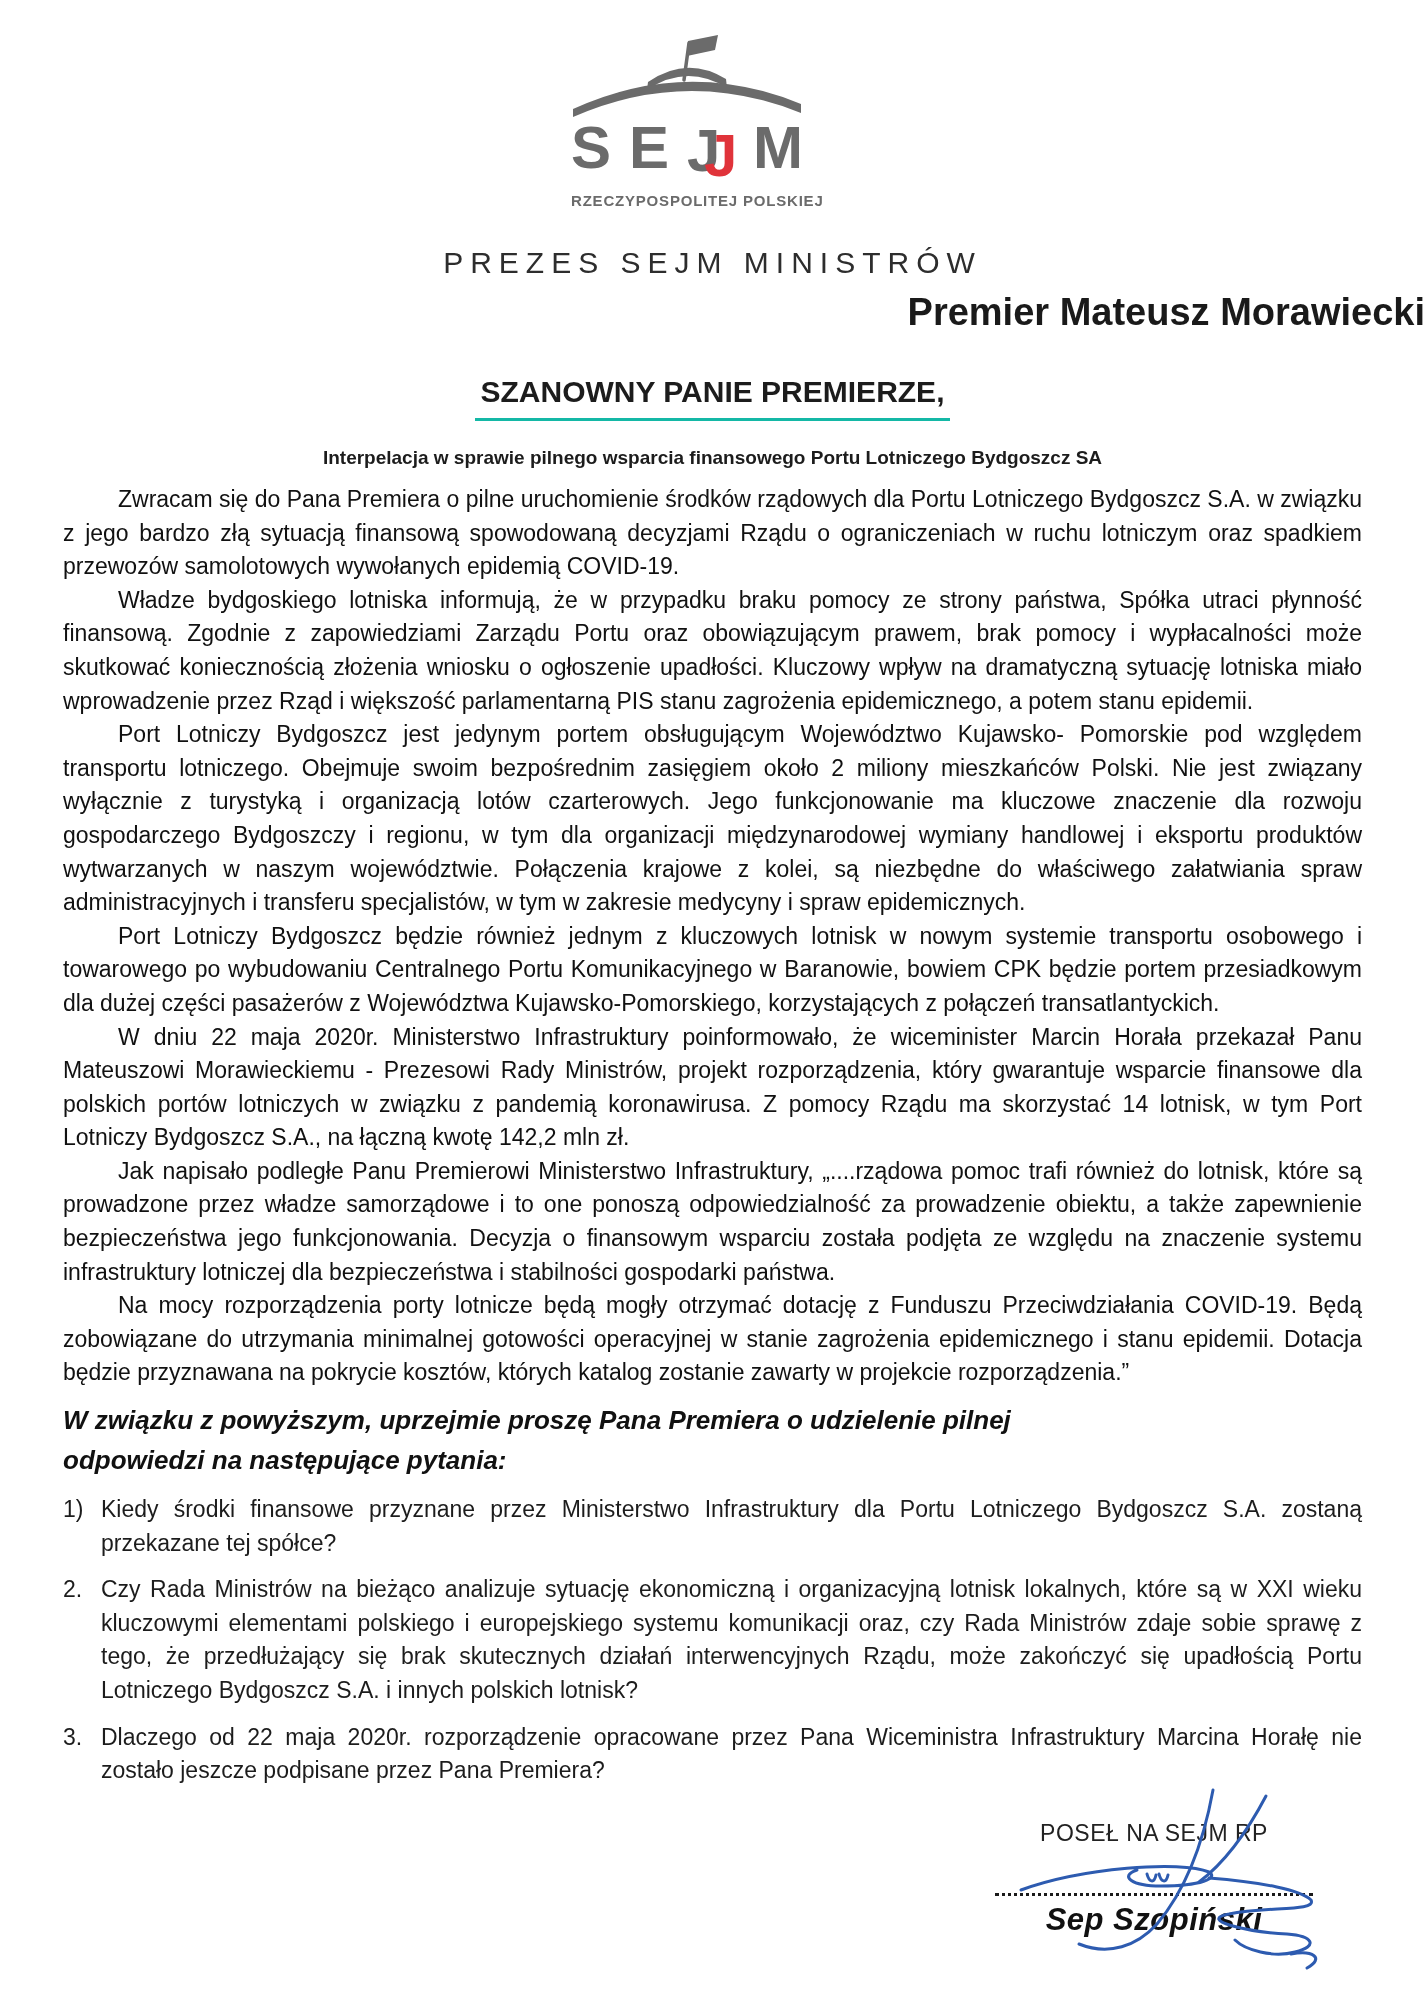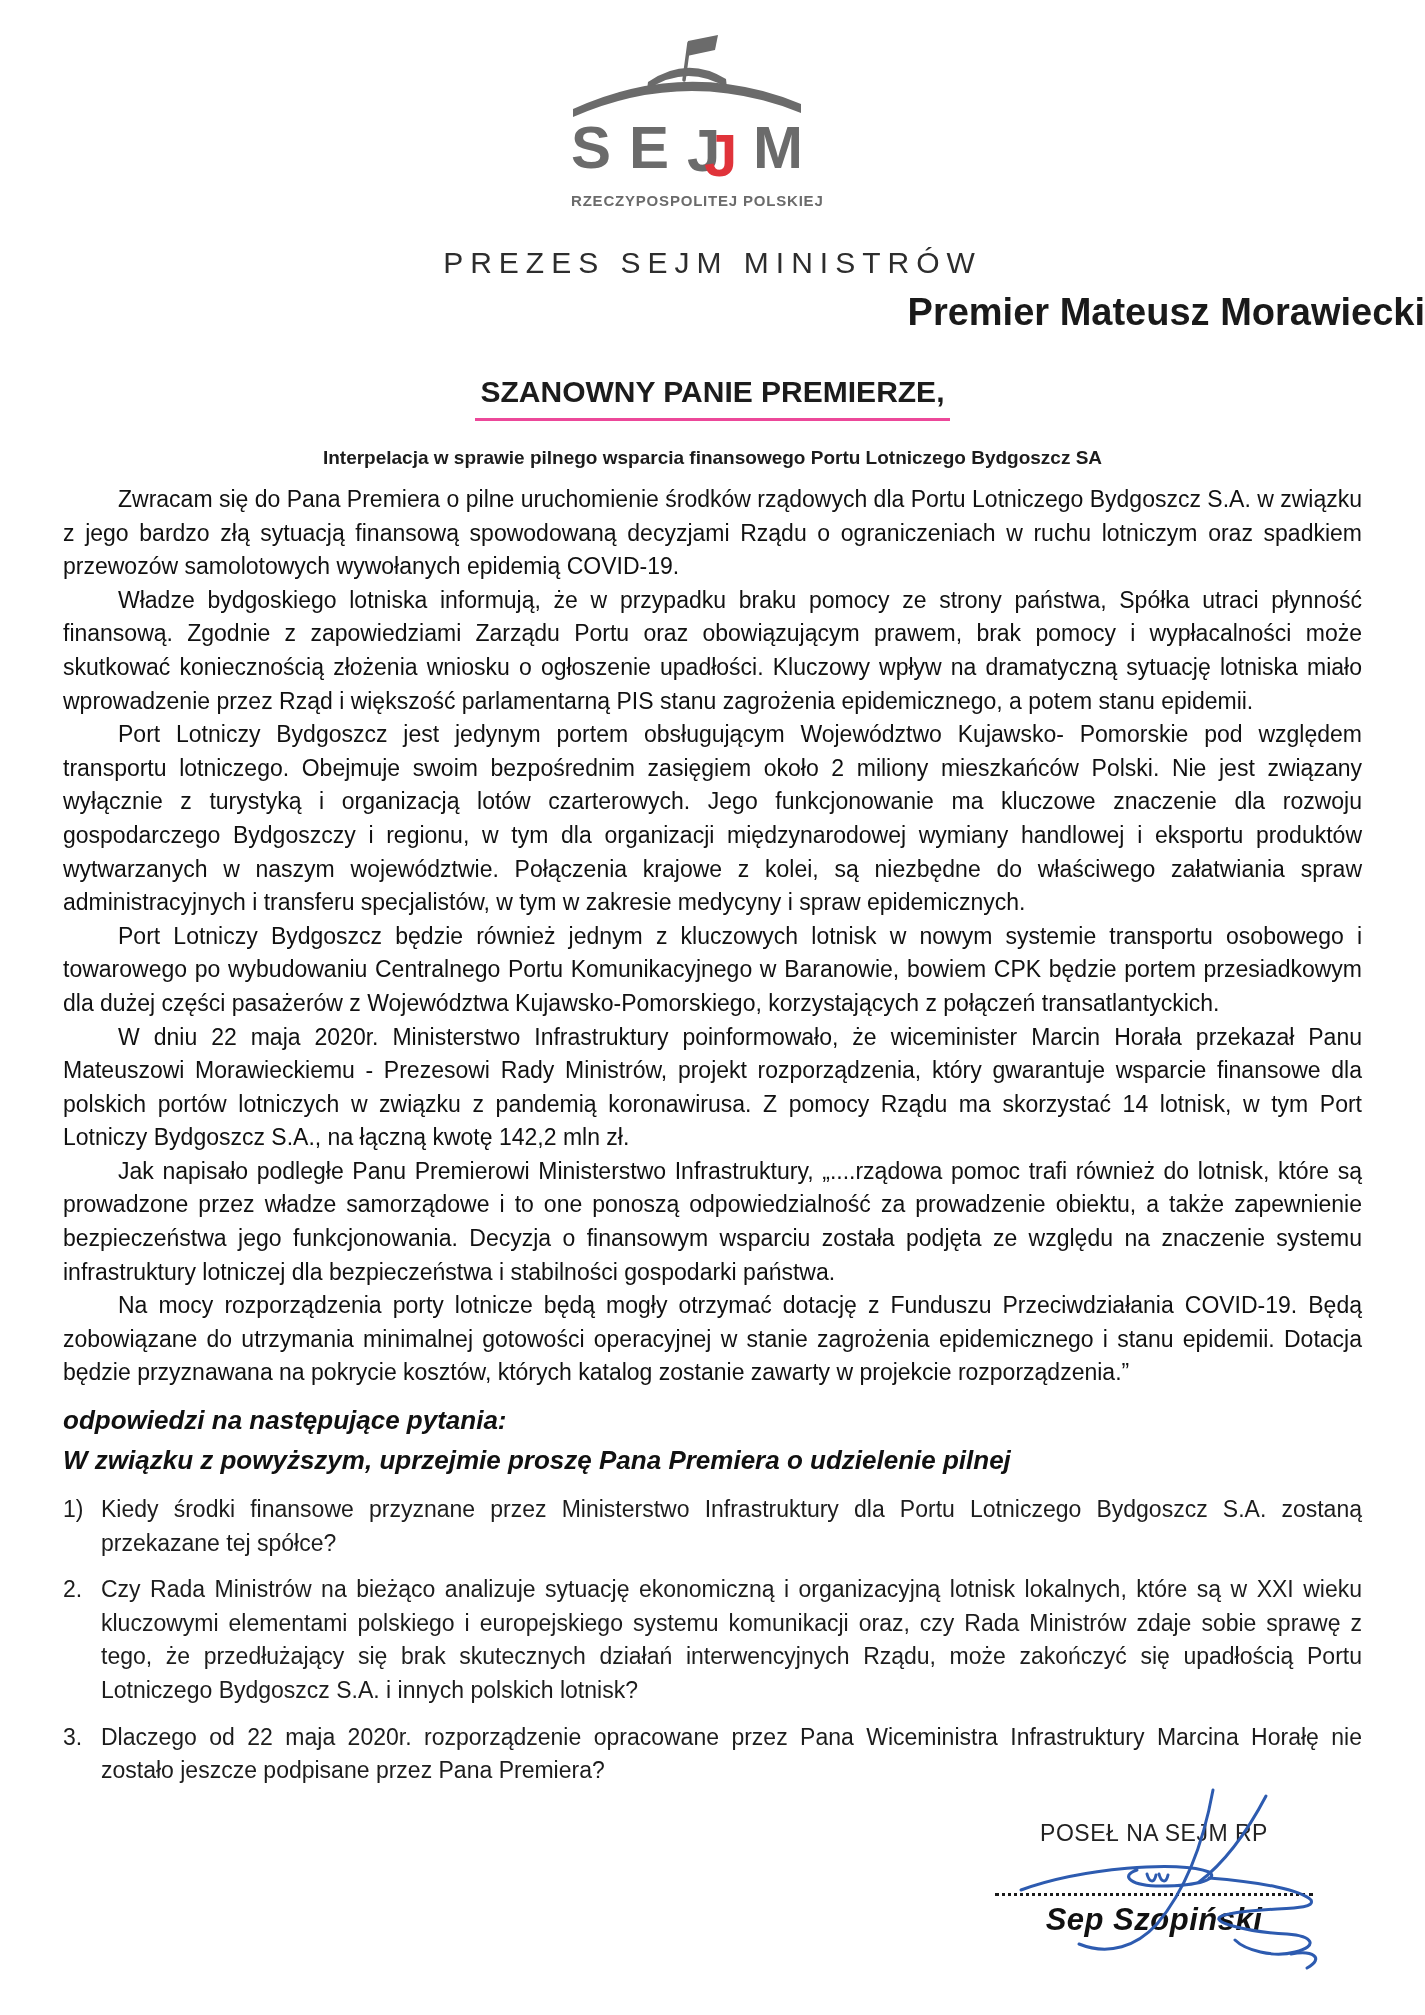--- a/index.html
+++ b/index.html
@@ -38,21 +38,21 @@
   }
   .recipient-name {
     margin-top:12px; text-align:right;
     font-size:38px; font-weight:700; line-height:38px; color:#1a1a1a;
   }
   .salutation-wrap { margin-top:44px; text-align:center; }
   .salutation {
     display:inline-block;
     font-size:30px; font-weight:700; line-height:34px;
     padding:0 6px 9px 6px;
-    border-bottom:3px solid #ec4899;
+    border-bottom:3px solid #14b8a6;
   }
   .subject {
     margin-top:17px; text-align:center;
     font-size:19px; font-weight:700; line-height:39px;
   }
 
   
   .body-text {
     margin:6px 63px 0 63px;
     font-size:23px; line-height:33.6px; text-align:justify;
@@ -127,22 +127,22 @@
     <p>Zwracam się do Pana Premiera o pilne uruchomienie środków rządowych dla Portu Lotniczego Bydgoszcz S.A. w związku z jego bardzo złą sytuacją finansową spowodowaną decyzjami Rządu o ograniczeniach w ruchu lotniczym oraz spadkiem przewozów samolotowych wywołanych epidemią COVID-19.</p>
     <p>Władze bydgoskiego lotniska informują, że w przypadku braku pomocy ze strony państwa, Spółka utraci płynność finansową. Zgodnie z zapowiedziami Zarządu Portu oraz obowiązującym prawem, brak pomocy i wypłacalności może skutkować koniecznością złożenia wniosku o ogłoszenie upadłości. Kluczowy wpływ na dramatyczną sytuację lotniska miało wprowadzenie przez Rząd i większość parlamentarną PIS stanu zagrożenia epidemicznego, a potem stanu epidemii.</p>
     <p>Port Lotniczy Bydgoszcz jest jedynym portem obsługującym Województwo Kujawsko- Pomorskie pod względem transportu lotniczego. Obejmuje swoim bezpośrednim zasięgiem około 2 miliony mieszkańców Polski. Nie jest związany wyłącznie z turystyką i organizacją lotów czarterowych. Jego funkcjonowanie ma kluczowe znaczenie dla rozwoju gospodarczego Bydgoszczy i regionu, w tym dla organizacji międzynarodowej wymiany handlowej i eksportu produktów wytwarzanych w naszym województwie. Połączenia krajowe z kolei, są niezbędne do właściwego załatwiania spraw administracyjnych i transferu specjalistów, w tym w zakresie medycyny i spraw epidemicznych.</p>
     <p>Port Lotniczy Bydgoszcz będzie również jednym z kluczowych lotnisk w nowym systemie transportu osobowego i towarowego po wybudowaniu Centralnego Portu Komunikacyjnego w Baranowie, bowiem CPK będzie portem przesiadkowym dla dużej części pasażerów z Województwa Kujawsko-Pomorskiego, korzystających z połączeń transatlantyckich.</p>
     <p>W dniu 22 maja 2020r. Ministerstwo Infrastruktury poinformowało, że wiceminister Marcin Horała przekazał Panu Mateuszowi Morawieckiemu - Prezesowi Rady Ministrów, projekt rozporządzenia, który gwarantuje wsparcie finansowe dla polskich portów lotniczych w związku z pandemią koronawirusa. Z pomocy Rządu ma skorzystać 14 lotnisk, w tym Port Lotniczy Bydgoszcz S.A., na łączną kwotę 142,2 mln zł.</p>
     <p>Jak napisało podległe Panu Premierowi Ministerstwo Infrastruktury, „....rządowa pomoc trafi również do lotnisk, które są prowadzone przez władze samorządowe i to one ponoszą odpowiedzialność za prowadzenie obiektu, a także zapewnienie bezpieczeństwa jego funkcjonowania. Decyzja o finansowym wsparciu została podjęta ze względu na znaczenie systemu infrastruktury lotniczej dla bezpieczeństwa i stabilności gospodarki państwa.</p>
     <p>Na mocy rozporządzenia porty lotnicze będą mogły otrzymać dotację z Funduszu Przeciwdziałania COVID-19. Będą zobowiązane do utrzymania minimalnej gotowości operacyjnej w stanie zagrożenia epidemicznego i stanu epidemii. Dotacja będzie przyznawana na pokrycie kosztów, których katalog zostanie zawarty w projekcie rozporządzenia.”</p>
   </div>
 
   <div class="questions-intro">
+    <div>W związku z powyższym, uprzejmie proszę Pana Premiera o udzielenie pilnej</div>
     <div>odpowiedzi na następujące pytania:</div>
-    <div>W związku z powyższym, uprzejmie proszę Pana Premiera o udzielenie pilnej</div>
   </div>
 
   <div class="questions">
     <div class="q-item">
       <div class="q-marker">1)</div>
       <div class="q-text">Kiedy środki finansowe przyznane przez Ministerstwo Infrastruktury dla Portu Lotniczego Bydgoszcz S.A. zostaną przekazane tej spółce?</div>
     </div>
     <div class="q-item">
       <div class="q-marker">2.</div>
       <div class="q-text">Czy Rada Ministrów na bieżąco analizuje sytuację ekonomiczną i organizacyjną lotnisk lokalnych, które są w XXI wieku kluczowymi elementami polskiego i europejskiego systemu komunikacji oraz, czy Rada Ministrów zdaje sobie sprawę z tego, że przedłużający się brak skutecznych działań interwencyjnych Rządu, może zakończyć się upadłością Portu Lotniczego Bydgoszcz S.A. i innych polskich lotnisk?</div>

